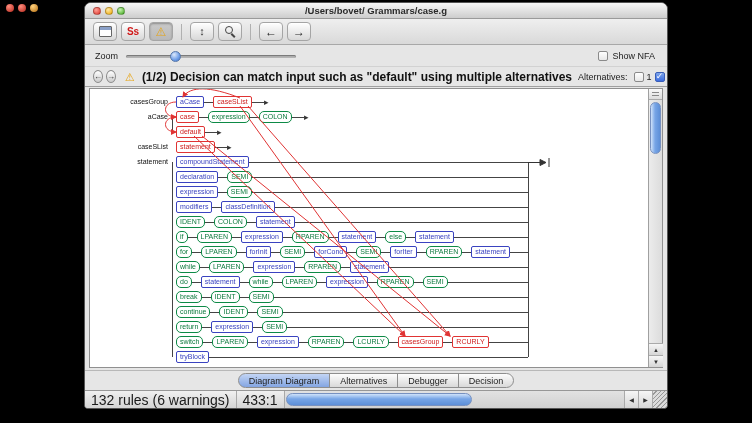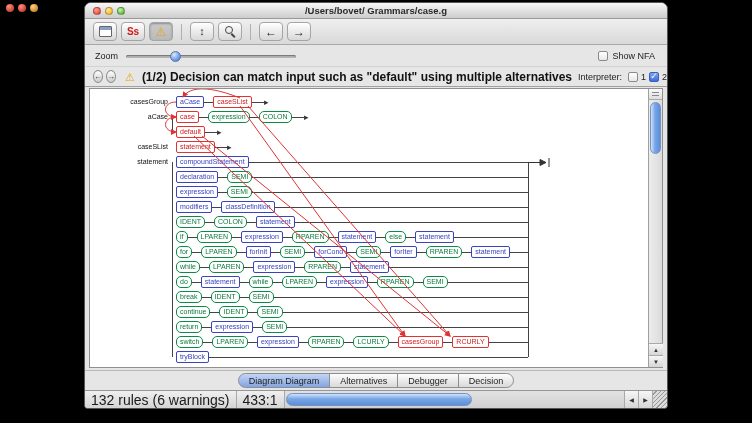--- a/index.html
+++ b/index.html
@@ -169,21 +169,21 @@
       <div class="warnrow">
         <button class="roundbtn">
             <span>←</span>
           </button>
         <button class="roundbtn">
             <span>→</span>
           </button>
         <span class="warn-glyph small">⚠</span>
         <span class="warnmsg">(1/2) Decision can match input such as "default" using multiple alternatives</span>
         <span class="spacer"></span>
-        <span class="altlabel">Interpreter:</span>
+        <span class="altlabel">Alternatives:</span>
         <span class="cb"></span>
         <span class="cblabel">1</span>
         <span class="cb checked"></span>
         <span class="cblabel">2</span>
         <button class="linkbtn">
           <span class="ring"></span>
             <span class="ring r2"></span>
         </button>
       </div>
     </div>

